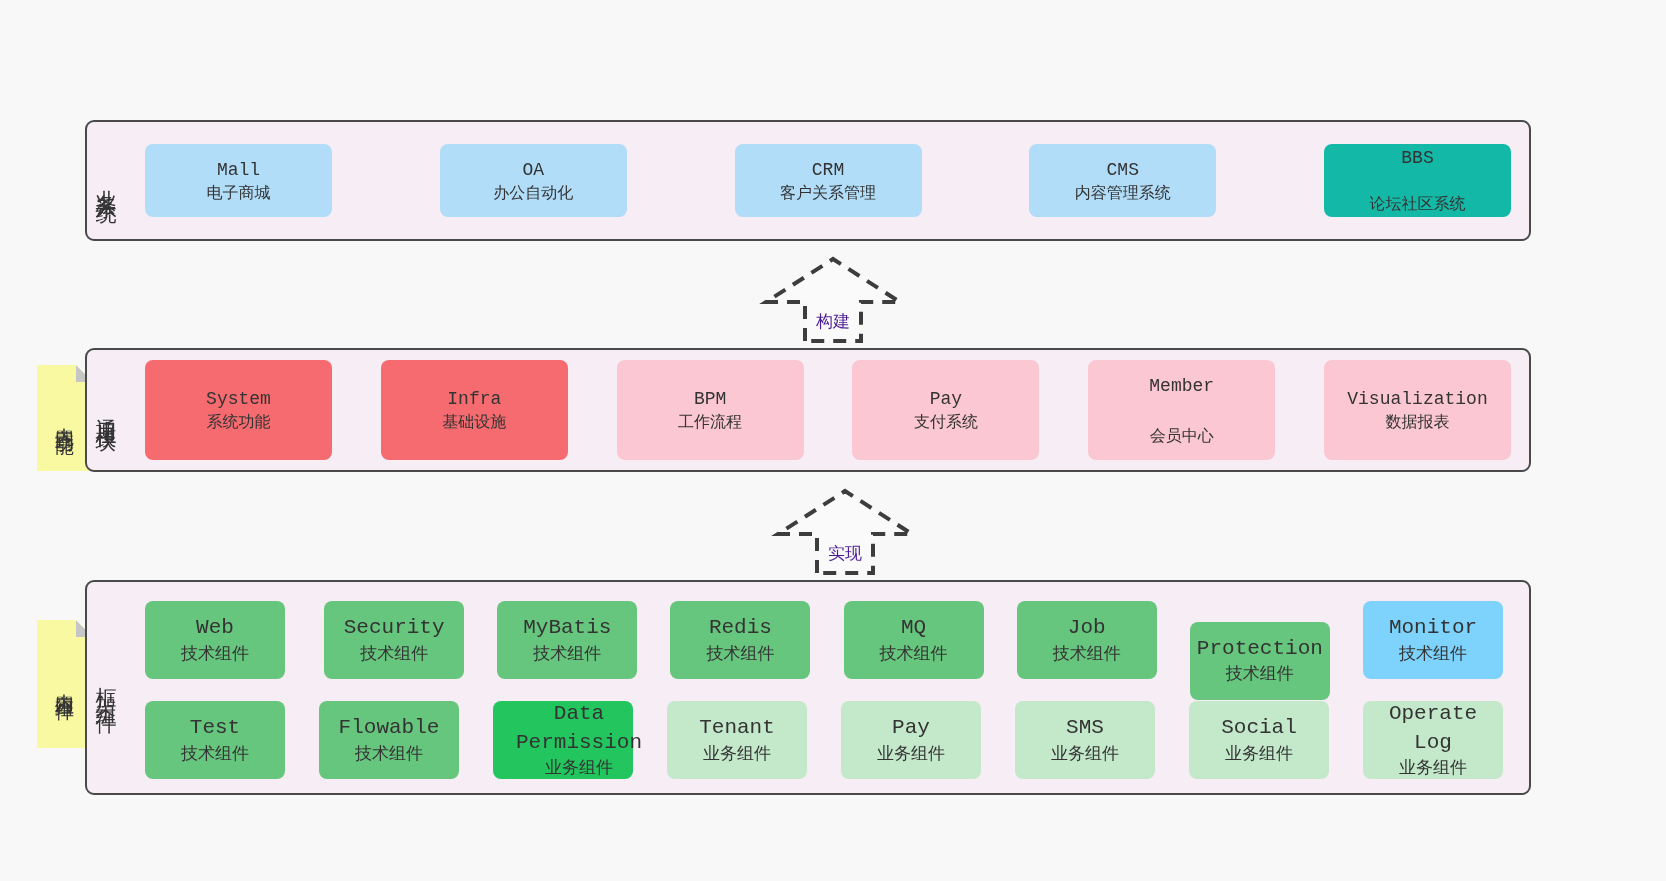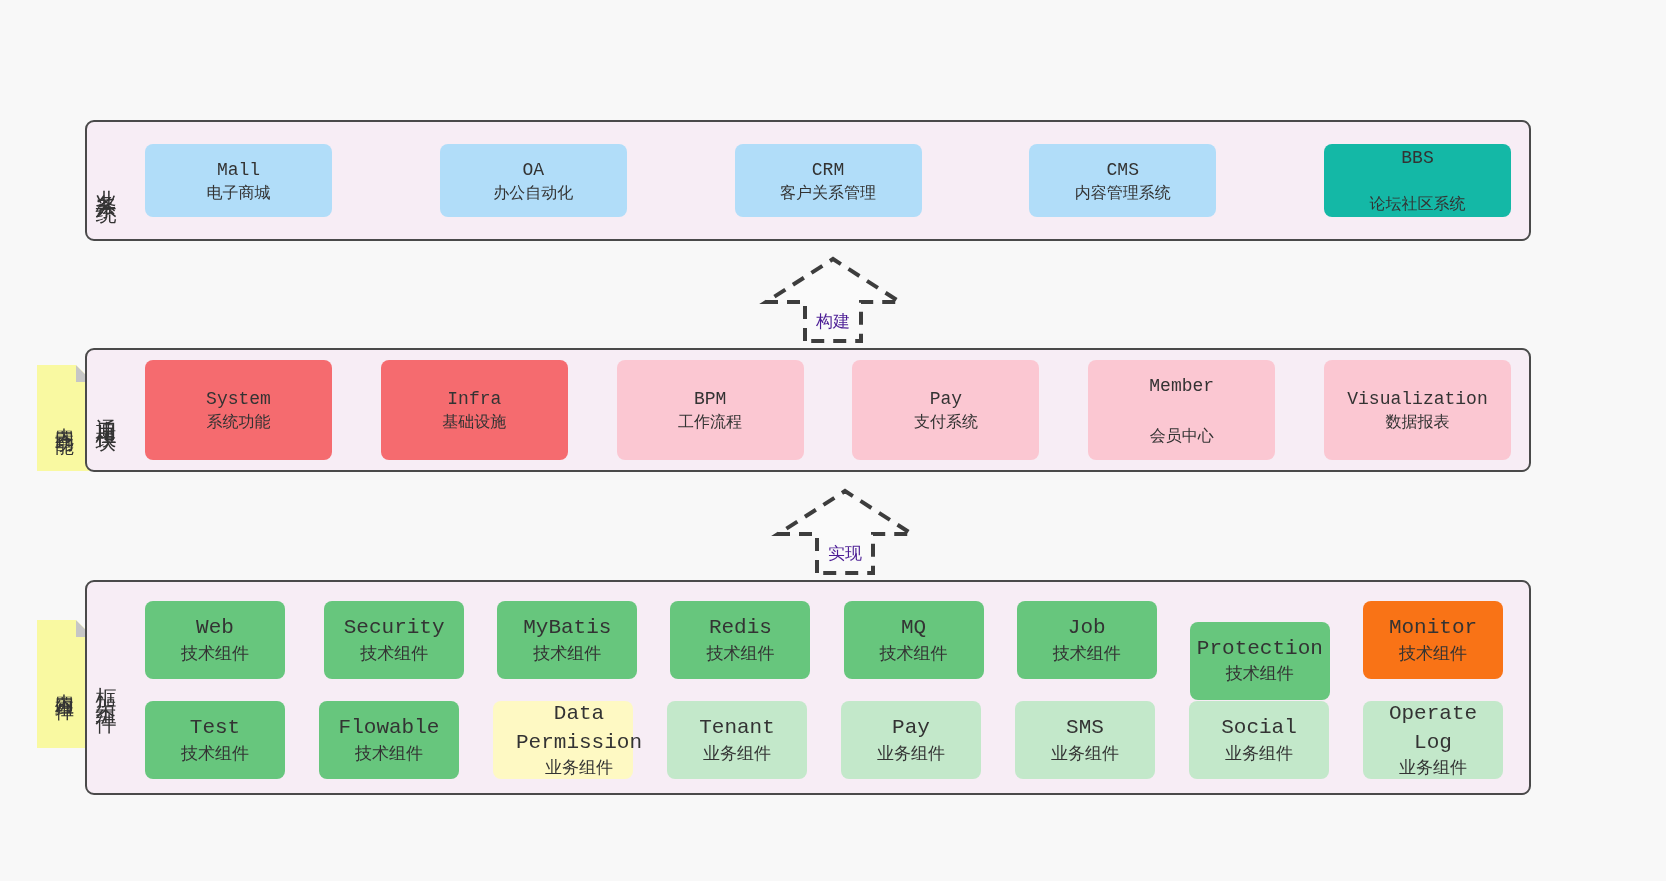--- a/index.html
+++ b/index.html
@@ -170,35 +170,35 @@
         <div class="s">技术组件</div>
       </div>
       <div class="box" style="background: rgb(103, 198, 125);">
         <div class="t">Job</div>
         <div class="s">技术组件</div>
       </div>
       <div class="box" style="background: rgb(103, 198, 125); margin-top: 41px;">
         <div class="t">Protection</div>
         <div class="s">技术组件</div>
       </div>
-      <div class="box" style="background: #f97316;">
+      <div class="box" style="background: #7dd3fc;">
         <div class="t">Monitor</div>
         <div class="s">技术组件</div>
       </div>
     </div>
   <div class="box-row r2">
       <div class="box" style="background: rgb(103, 198, 125);">
         <div class="t">Test</div>
         <div class="s">技术组件</div>
       </div>
       <div class="box" style="background: rgb(103, 198, 125);">
         <div class="t">Flowable</div>
         <div class="s">技术组件</div>
       </div>
-      <div class="box" style="background: #fef9c3; padding-left: 40px;">
+      <div class="box" style="background: #22c55e; padding-left: 40px;">
         <div class="t">Data Permission</div>
         <div class="s">业务组件</div>
       </div>
       <div class="box" style="background: rgb(195, 232, 202);">
         <div class="t">Tenant</div>
         <div class="s">业务组件</div>
       </div>
       <div class="box" style="background: rgb(195, 232, 202);">
         <div class="t">Pay</div>
         <div class="s">业务组件</div>

